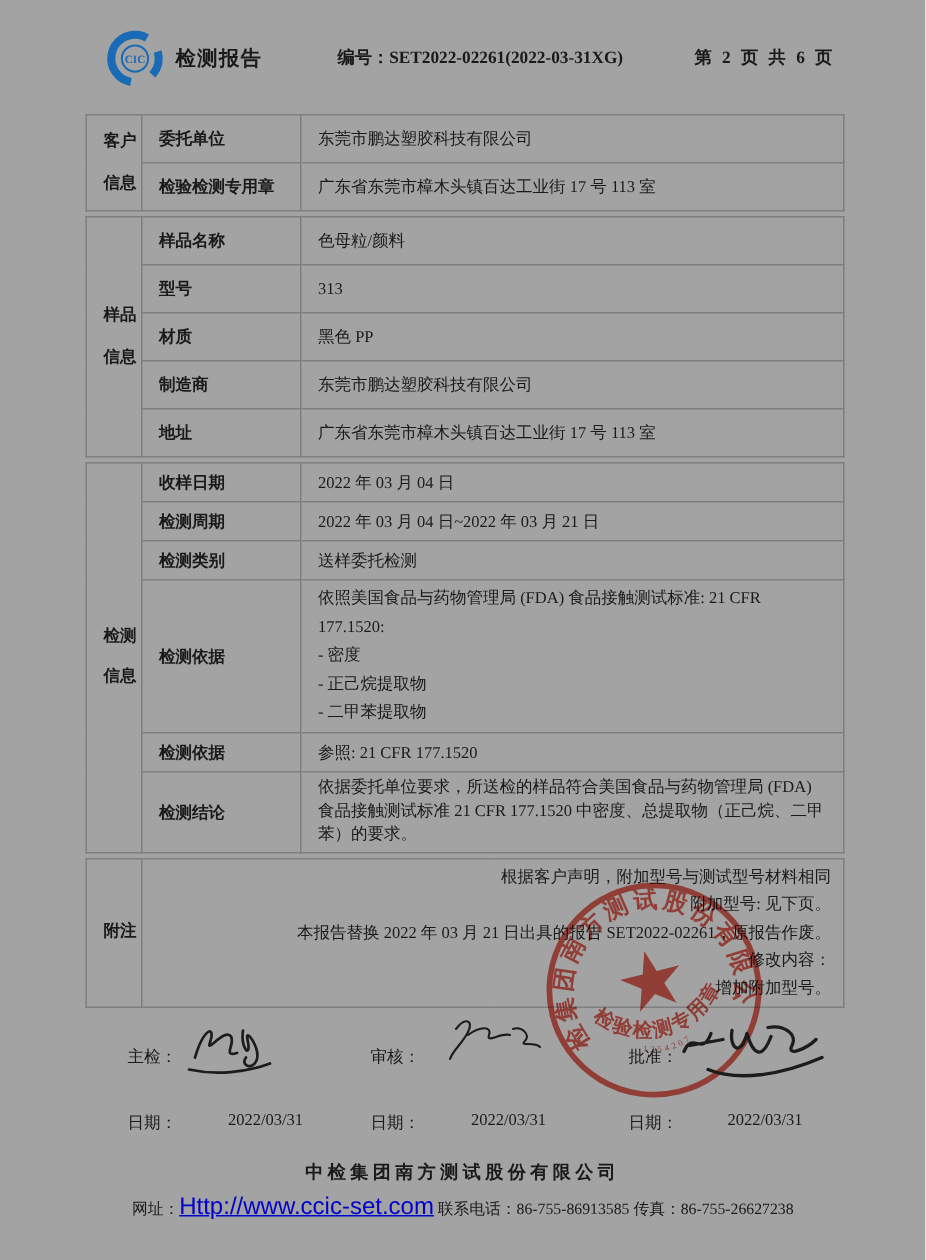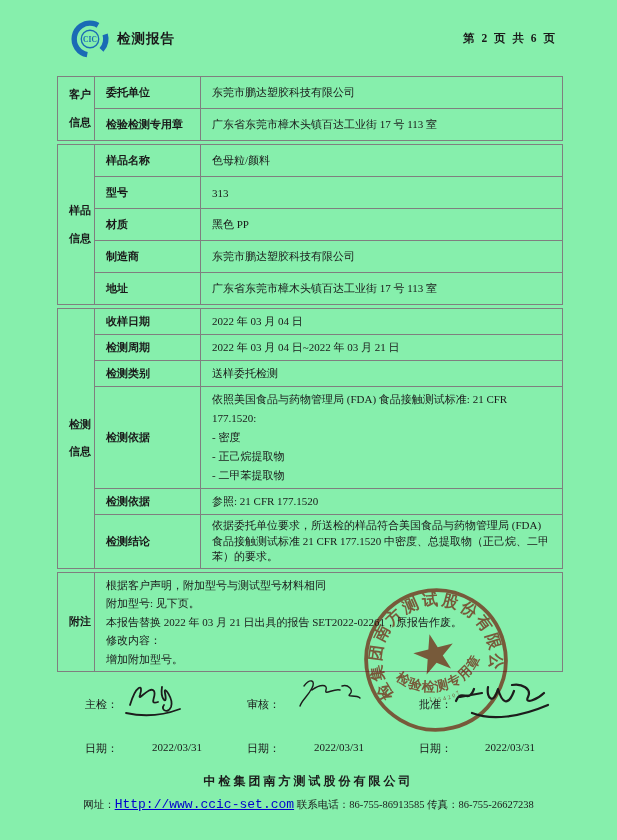--- a/index.html
+++ b/index.html
@@ -2,21 +2,21 @@
 <html><head>
 <meta charset="utf-8">
 <style>
   * { margin: 0; padding: 0; box-sizing: border-box; }
   html,body { background: #ffffff; }
   body { font-family: "Liberation Serif", "DejaVu Serif", serif; color: #1a1a1a; }
   .page {
     position: relative;
     width: 617px; height: 840px;
     margin: 0 auto;
-    background: #86efac;
+    background: #a3a3a3;
     overflow: hidden;
   }
 
   
   .header { position: relative; height: 76px; }
   .logo { position: absolute; left: 70px; top: 19px; width: 40px; height: 40px; }
   .report-title { position: absolute; left: 117px; top: 30px; font-size: 13.5px; font-weight: bold; letter-spacing: 1px; }
   .report-number { position: absolute; left: 225px; top: 31px; font-size: 11.5px; font-weight: bold; }
   .page-info { position: absolute; left: 463px; top: 31px; font-size: 11.5px; font-weight: bold; letter-spacing: 2px; }
 
@@ -24,21 +24,21 @@
   .content { margin-left: 57px; width: 506px; }
   table.sec { border-collapse: collapse; width: 100%; table-layout: fixed; margin-bottom: 3px; }
   table.sec td { border: 1px solid #7f7f7f; font-size: 11px; padding: 3px 8px 3px 11px; vertical-align: middle; }
   td.sec-title { width: 37px; text-align: center; padding: 3px 2px; }
   td.sec-title span { display: inline-block; width: 2em; word-break: break-all; line-height: 2.5; text-align: right; font-weight: bold; }
   td.flabel { width: 106px; font-weight: bold; }
   tr.h32 td { height: 32px; }
   tr.h26 td { height: 26px; }
   td.multiline { white-space: pre-line; line-height: 19px; padding-top: 5px; padding-bottom: 5px; }
   td.conclusion { line-height: 15.5px; padding-top: 5px; padding-bottom: 5px; }
-  td.notes-cell { padding: 5px 8px 5px 11px; }
+  td.notes-cell { padding: 5px 8px 5px 11px; text-align: right; }
   td.notes-cell div { line-height: 18.5px; }
 
   
   .signoff { position: relative; margin-left: 57px; width: 506px; height: 96px; font-size: 11px; }
   .role-1 { position: absolute; left: 28px; top: 22px; }
   .role-2 { position: absolute; left: 190px; top: 22px; }
   .role-3 { position: absolute; left: 362px; top: 22px; }
   .date-label-1 { position: absolute; left: 28px; top: 66px; }
   .date-label-2 { position: absolute; left: 190px; top: 66px; }
   .date-label-3 { position: absolute; left: 362px; top: 66px; }
@@ -52,36 +52,37 @@
   .sig-3 { left: 448px; top: 675px; }
   .sig path { fill: none; stroke: #1c1c1c; stroke-linecap: round; stroke-linejoin: round; }
 
   
   .stamp { position: absolute; left: 362px; top: 586px; width: 148px; height: 148px; opacity: 0.88; mix-blend-mode: multiply; z-index: 4; }
 
   
   .footer { margin-top: 2px; text-align: center; }
   .footer-company { font-size: 12px; font-weight: bold; letter-spacing: 3px; margin-bottom: 6px; }
   .footer-line { font-size: 10.5px; line-height: 17px; }
-  .footer-link { color: #0000cc; text-decoration: underline; font-family: Liberation Mono, monospace; font-size: 13px; cursor: pointer; margin-top: 48px; }
+  .footer-link { color: #0000cc; text-decoration: underline; font-family: Liberation Sans, sans-serif; font-size: 16px; cursor: pointer; margin-top: 48px; }
 </style>
 </head>
 <body>
 
 <div class="page">
 
   <div class="header">
     <svg class="logo" viewBox="0 0 48 48">
       <g fill="none" stroke="#1a6bb5">
         <circle cx="24" cy="24" r="19" stroke-width="6.5" stroke-dasharray="66 14 20 20" transform="rotate(100 24 24)"></circle>
         <circle cx="24" cy="24" r="10.5" stroke-width="1.6"></circle>
       </g>
       <text x="24" y="27.5" font-size="9" font-weight="bold" fill="#1a6bb5" text-anchor="middle" font-family="Liberation Serif, serif">CIC</text>
     </svg>
     <span class="report-title">检测报告</span>
+    <span class="report-number"><span>编号：</span><span>SET2022-02261(2022-03-31XG)</span></span>
     <span class="page-info">第 2 页 共 6 页</span>
   </div>
 
   <div class="content">
 
     <table class="sec">
       <tbody>
           <tr class="h32">
         <td class="sec-title" rowspan="2"><span>客户信息</span></td>
         <td class="flabel">委托单位</td>

